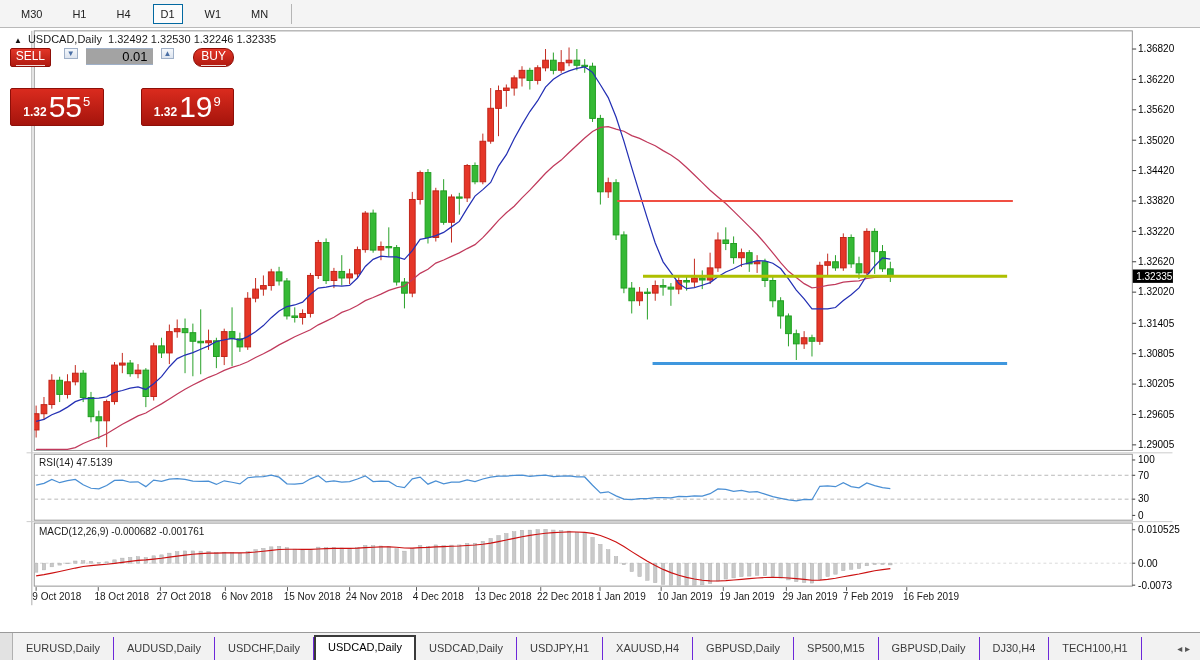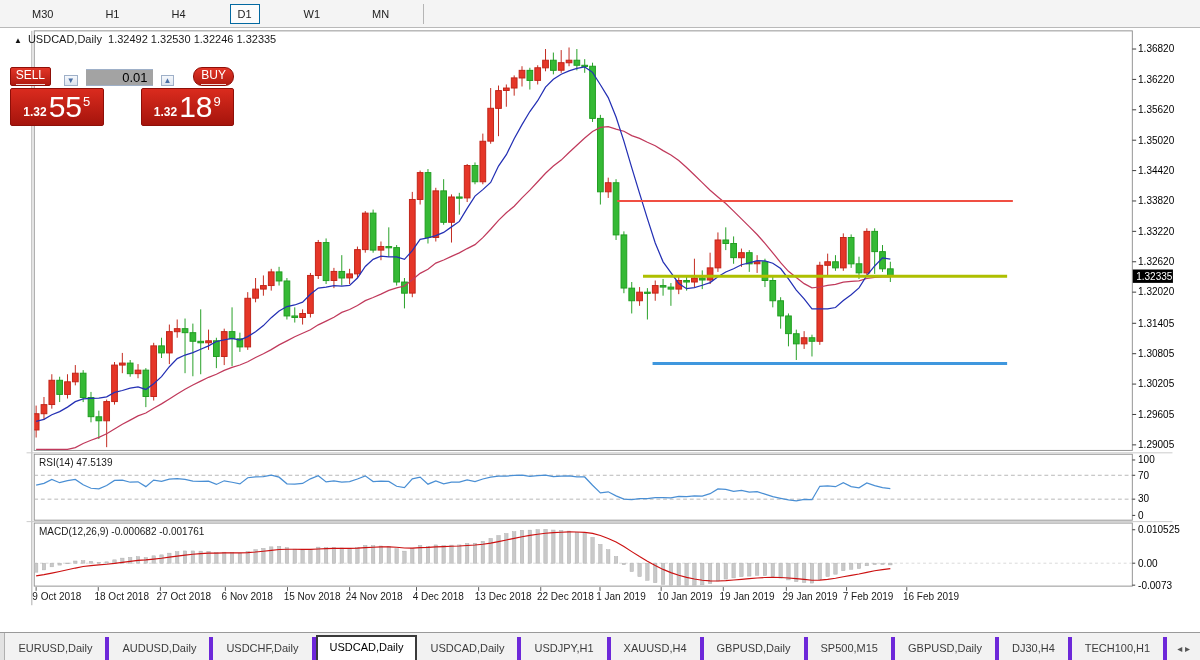--- a/index.html
+++ b/index.html
@@ -1,53 +1,53 @@
 <!DOCTYPE html>
 <html><head>
 <meta charset="utf-8">
 <style>
   html,body{margin:0;padding:0;width:1200px;height:660px;overflow:hidden;background:#fff;
     font-family:"Liberation Sans",sans-serif;-webkit-font-smoothing:antialiased;}
   
   .toolbar{position:absolute;left:0;top:0;width:1200px;height:28px;background:#f4f4f4;
     border-bottom:1px solid #b9b9b9;display:flex;align-items:center;box-sizing:border-box;padding-left:6px;}
-  .tfbtn{font-size:11px;color:#222;padding:3px 7px;margin:0 18px;border:1px solid transparent;background:transparent;cursor:default;}
+  .tfbtn{font-size:11px;color:#222;padding:3px 7px;margin:0 7px;border:1px solid transparent;background:transparent;cursor:default;}
   .tfbtn.active{background:#fcfcfc;border:1px solid #0369a1;}
   .tb-sep{width:1px;height:20px;background:#b5b5b5;margin:0 8px;}
   
   #chart-svg{position:absolute;left:0;top:28px;}
   svg text{font-family:"Liberation Sans",sans-serif;}
   
   .chart-title{position:absolute;left:14px;top:33px;font-size:11px;color:#1a1a1a;z-index:5;}
   .chart-title .tri{font-size:8px;margin-right:6px;color:#111;}
   .chart-title b{font-weight:normal;}
   
   .trade{position:absolute;left:10px;top:48px;width:224px;z-index:6;}
-  .trade .row1{display:flex;align-items:flex-end;height:38px;gap:8px;}
+  .trade .row1{display:flex;align-items:flex-start;height:38px;gap:8px;}
   .btn-red{background:linear-gradient(#e23527,#b01a10);color:#fff;font-size:12px;
     display:flex;align-items:center;justify-content:center;border:1px solid #8e0f08;border-radius:2px;cursor:pointer;}
   .btn-red span{border-bottom:1px solid rgba(255,255,255,.85);padding-bottom:2px;}
   .sellbtn{width:56px;}
   .buybtn{width:56px;margin-left:11px;border-radius:9px;}
   .spin{width:17px;background:linear-gradient(#f5f8fc,#dde4ee);border:1px solid #9fb0c8;color:#4a6fa5;
     font-size:8px;display:flex;align-items:center;justify-content:center;cursor:pointer;}
   .vol{width:62px;border:1px solid #9fb0c8;border-left:none;border-right:none;background:#a3a3a3;
     font-size:13px;color:#000;text-align:right;padding:0 5px 0 0;outline:none;}
   .trade .row2{display:flex;margin-top:2px;gap:31px;}
   .pbox{width:107px;height:36px;background:linear-gradient(#da2b1e,#a5140c);border:1px solid #8e0f08;
     border-radius:2px;color:#fff;display:flex;align-items:center;justify-content:center;cursor:pointer;}
   .pbox+.pbox{margin-left:6px;}
   .pbox .base{font-size:12px;font-weight:bold;margin-top:10px;}
   .pbox .big{font-size:30px;line-height:30px;margin-left:2px;}
   .pbox .sup{font-size:13px;margin-top:-12px;margin-left:1px;}
   
   .tabbar{position:absolute;left:0;top:632px;width:1200px;height:28px;background:#f2f2f2;
     border-top:1px solid #9a9a9a;display:flex;align-items:flex-end;box-sizing:border-box;}
   .tab-corner{width:12px;height:27px;background:#e2e2e2;border-right:1px solid #b0b0b0;}
-  .tab{font-size:11px;color:#3c3c3c;padding:5px 13px 6px 13px;border-right:4px solid #6d28d9;
+  .tab{font-size:11px;color:#3c3c3c;padding:5px 13px 6px 13px;border-right:1px solid #6d28d9;
     white-space:nowrap;cursor:pointer;}
   .tab.active{background:#fff;color:#000;border:2px solid #3a3a3a;border-bottom:none;
     padding:4px 12px 7px 12px;}
   .tab-arrows{margin-left:auto;font-size:10px;color:#555;padding:6px 10px;white-space:nowrap;cursor:pointer;}
 </style>
 </head>
 <body>
 
 <div class="toolbar" id="toolbar">
     <div class="tfbtn">M30</div>
@@ -80,21 +80,21 @@
       </div>
   </div>
   <div class="row2">
     <div class="pbox">
       <span class="base">1.32</span>
       <span class="big">55</span>
       <span class="sup">5</span>
     </div>
     <div class="pbox">
       <span class="base">1.32</span>
-      <span class="big">18</span>
+      <span class="big">19</span>
       <span class="sup">9</span>
     </div>
   </div>
 </div>
 
 <svg id="chart-svg" width="1200" height="604" viewBox="0 28 1200 632">
     <rect x="8" y="31" width="1149" height="439" fill="#fff" stroke="#909090"></rect>
     <rect x="8" y="474" width="1149" height="69" fill="#fff" stroke="#909090"></rect>
     <rect x="8" y="546" width="1149" height="66" fill="#fff" stroke="#909090"></rect>
     <line x1="5.5" y1="31" x2="5.5" y2="632" stroke="#a8a8a8"></line>

